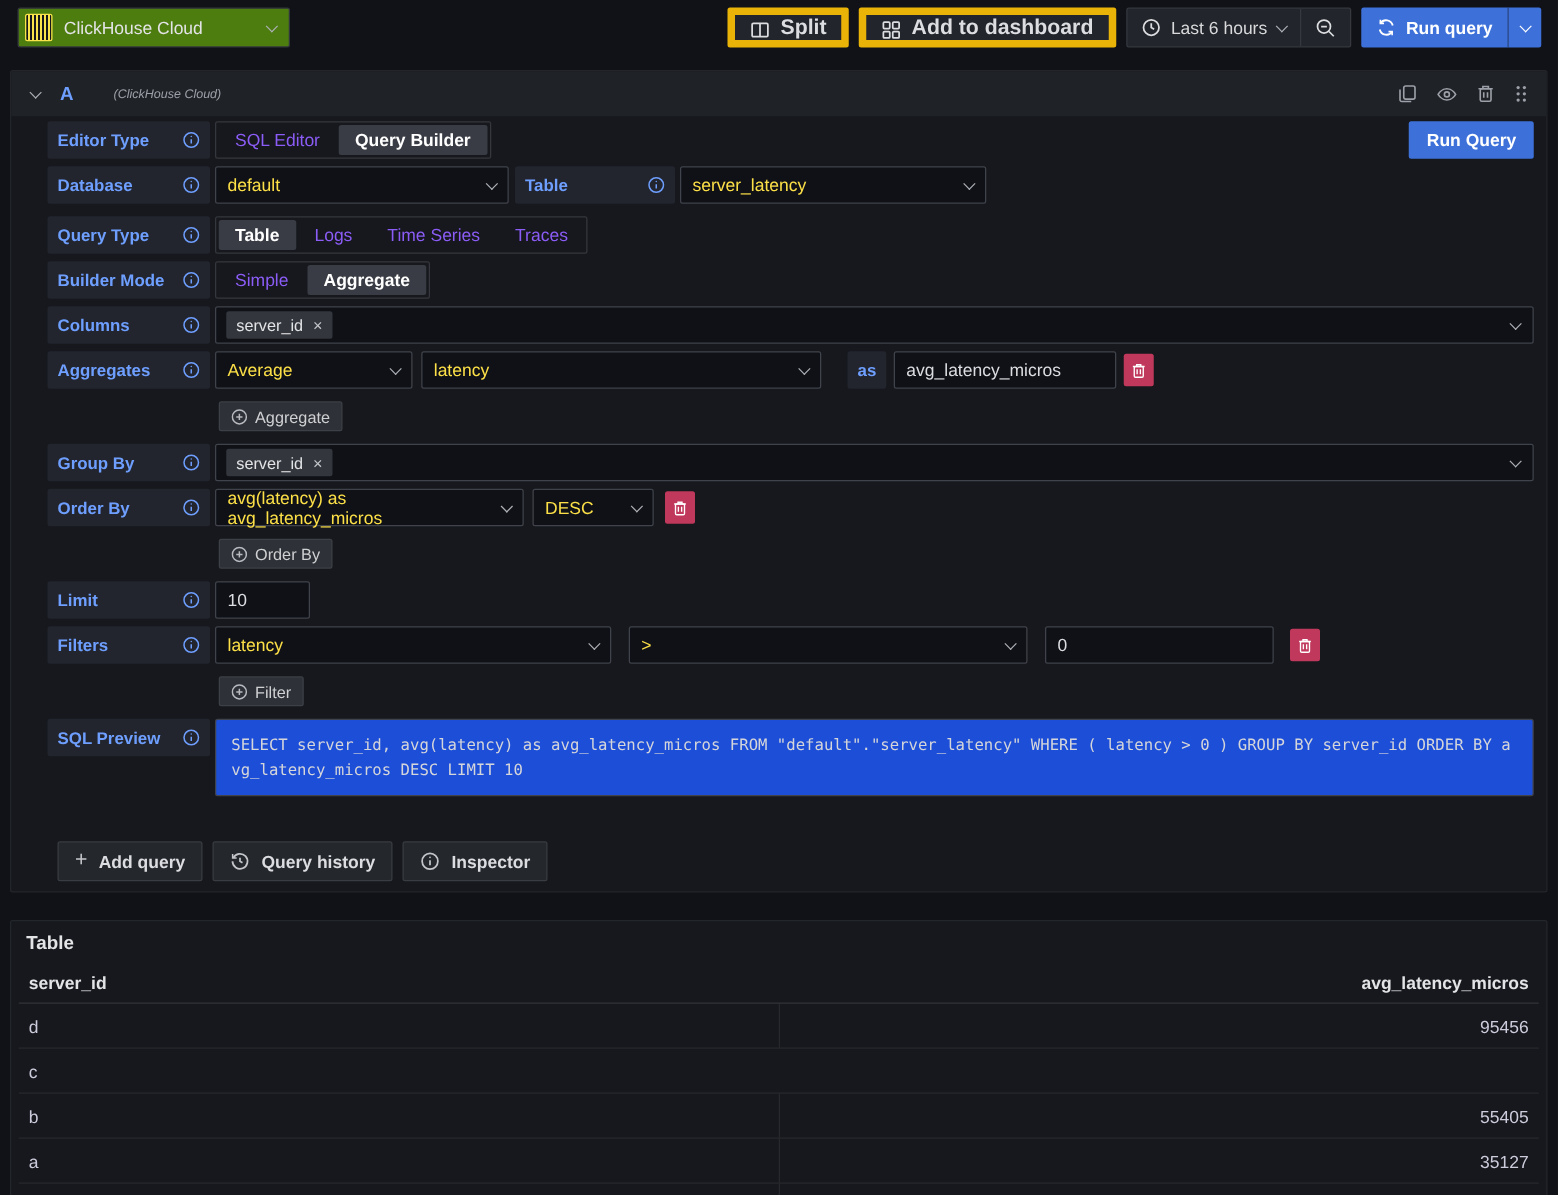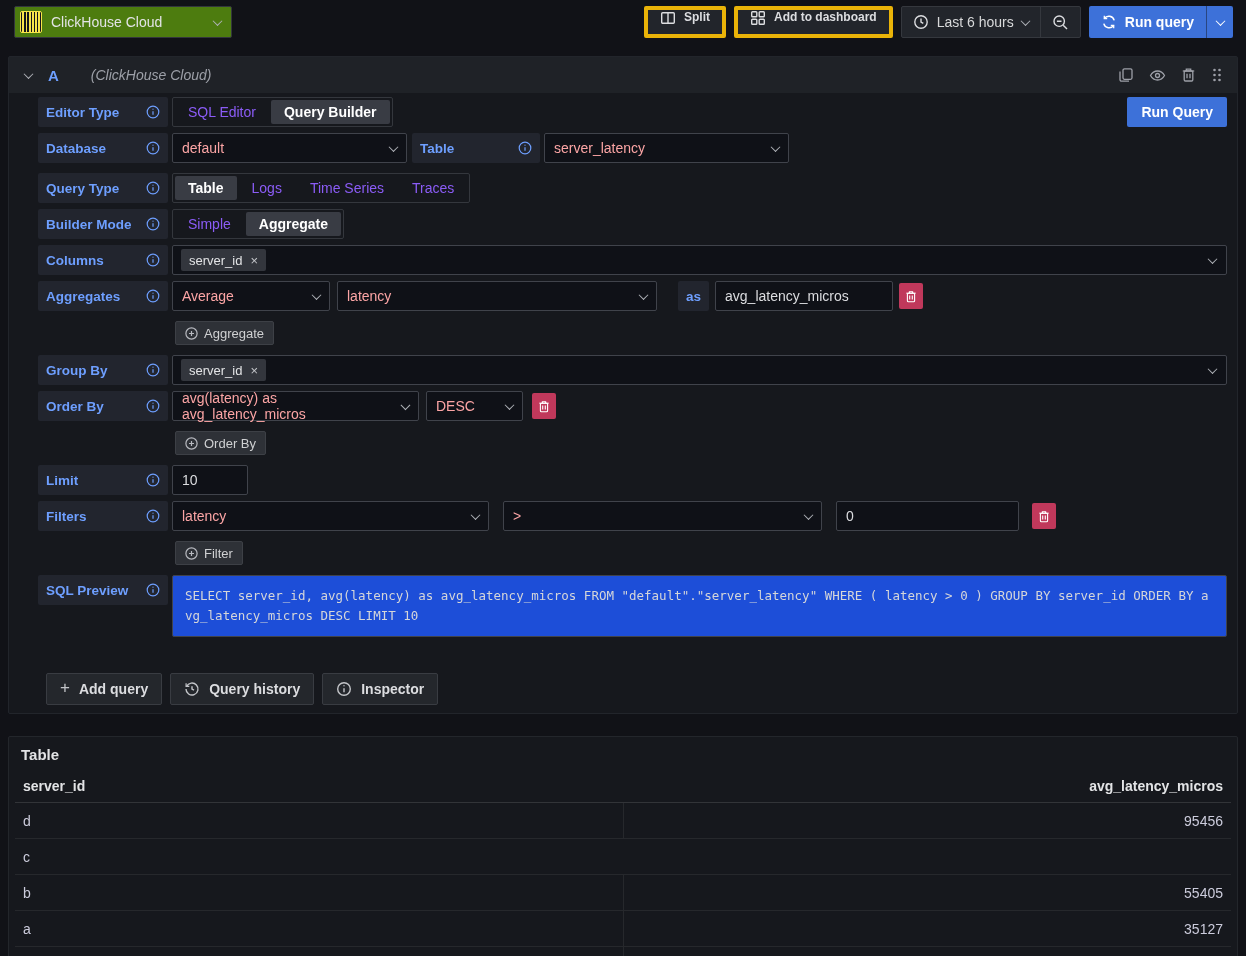--- a/index.html
+++ b/index.html
@@ -21,55 +21,55 @@
   }
   .ch-logo {
     width:22px; height:22px; border-radius:2px; flex:none;
     background:repeating-linear-gradient(90deg,#15161b 0 1.5px,#f8e44a 1.5px 3.2px);
     border:1px solid #f8e44a;
   }
   .ds-name { flex:1; font-weight:400; color:#e3e4e6; }
   .cv { display:inline-block; width:7px; height:7px; border-right:1.5px solid #aeb1b7; border-bottom:1.5px solid #aeb1b7; transform:rotate(45deg) translate(-1px,-1px); }
   .topbar-right { display:flex; align-items:center; gap:8px; }
   .tb-btn {
-    height:32px; display:flex; align-items:flex-start; gap:8px; padding:0 12px;
-    background:#22252b; border:4px solid #eab308; border-radius:2px;
-    color:#dcdde0; font-weight:700; font-size:12px; cursor:pointer;
+    height:32px; display:flex; align-items:flex-end; gap:8px; padding:0 12px;
+    background:#22252b; border:6px solid #eab308; border-radius:2px;
+    color:#dcdde0; font-weight:700; font-size:17px; cursor:pointer;
   }
   .time-group { height:32px; display:flex; align-items:stretch; background:#22252b; border:1px solid #35383e; border-radius:2px; overflow:hidden; }
   .time-group .seg { display:flex; align-items:center; gap:8px; padding:0 11px; font-weight:400; cursor:pointer; }
   .time-group .seg + .seg { border-left:1px solid #35383e; }
   .run-btn { height:32px; display:flex; align-items:stretch; background:#3d71d9; border-radius:2px; overflow:hidden; color:#fff; cursor:pointer; }
   .run-btn .run-main { display:flex; align-items:center; gap:8px; padding:0 12px; font-weight:700; }
   .run-btn .run-caret { width:27px; display:flex; align-items:center; justify-content:center; border-left:1px solid rgba(17,18,23,.45); }
   .run-btn .cv { border-color:#fff; }
 
   
   .panel { margin:12px 8px 0; background:#16181d; border:1px solid #22252b; border-radius:2px; }
   .panel-header { height:36px; background:#1f2227; display:flex; align-items:center; padding:0 14px 0 16px; }
   .collapse-caret { margin-right:16px; cursor:pointer; }
   .refid { color:#6e9fff; font-weight:700; font-size:15px; margin-right:32px; cursor:pointer; }
-  .ds-hint { font-style:italic; color:#9da0a8; font-size:14px; }
+  .ds-hint { font-style:italic; color:#9da0a8; font-size:10px; }
   .header-icons { margin-left:auto; display:flex; align-items:center; gap:15px; color:#9da0a8; }
   .hicon { cursor:pointer; }
 
   .panel-body { padding:4px 10px 0 29px; }
   .qrow { display:flex; align-items:flex-start; margin-bottom:6px; }
   .qrow.section-gap { margin-top:10px; }
   .lbl {
     width:130px; height:30px; flex:none; margin-right:4px;
     background:#22252e; color:#6e9fff; border-radius:2px;
     display:flex; align-items:center; justify-content:space-between; padding:0 8px;
     font-size:13.5px; font-weight:600;
   }
   .lbl.mid { margin-left:5px; }
   .select, .tinput {
     height:30px; background:#0f1117; border:1px solid #40434b; border-radius:2px;
     display:flex; align-items:center; justify-content:space-between; gap:8px;
-    padding:0 9px; color:#fca5a5; font-size:14px; cursor:pointer;
+    padding:0 9px; color:#fde047; font-size:14px; cursor:pointer;
   }
   input.tinput { cursor:text; font-family:"Liberation Sans",sans-serif; color:#dcdde0; outline:none; }
   .radio-group { height:30px; display:flex; align-items:stretch; border:1px solid #34373d; border-radius:2px; padding:2px; gap:2px; background:#16181d; }
   .radio-opt { display:flex; align-items:center; padding:0 13px; border-radius:2px; color:#8b5cf6; font-weight:400; cursor:pointer; white-space:nowrap; }
   .radio-opt.active { background:#393c44; color:#fff; font-weight:700; }
   .chip-select { flex:1; height:30px; background:#0f1117; border:1px solid #40434b; border-radius:2px; display:flex; align-items:center; justify-content:space-between; padding:0 10px 0 8px; cursor:pointer; }
   .chip { height:22px; display:inline-flex; align-items:center; gap:8px; padding:0 8px; background:#33363d; border-radius:2px; font-size:13px; color:#e3e4e6; }
   .chip .x { font-size:13px; color:#c4c6ca; cursor:pointer; line-height:1; }
   .as-box { height:30px; margin-left:21px; padding:0 8px; background:#22252e; color:#6e9fff; font-weight:600; font-size:13.5px; border-radius:2px; display:flex; align-items:center; }
   .danger-btn { width:24px; height:26px; margin-top:2px; background:#c0385b; border:none; border-radius:2px; display:flex; align-items:center; justify-content:center; cursor:pointer; flex:none; }

